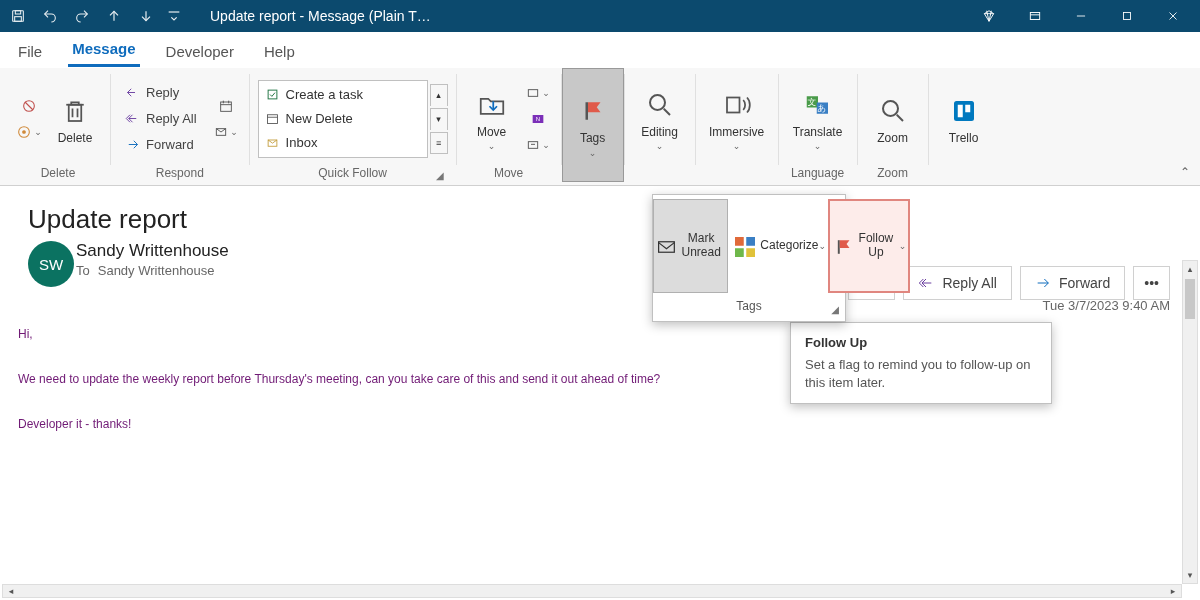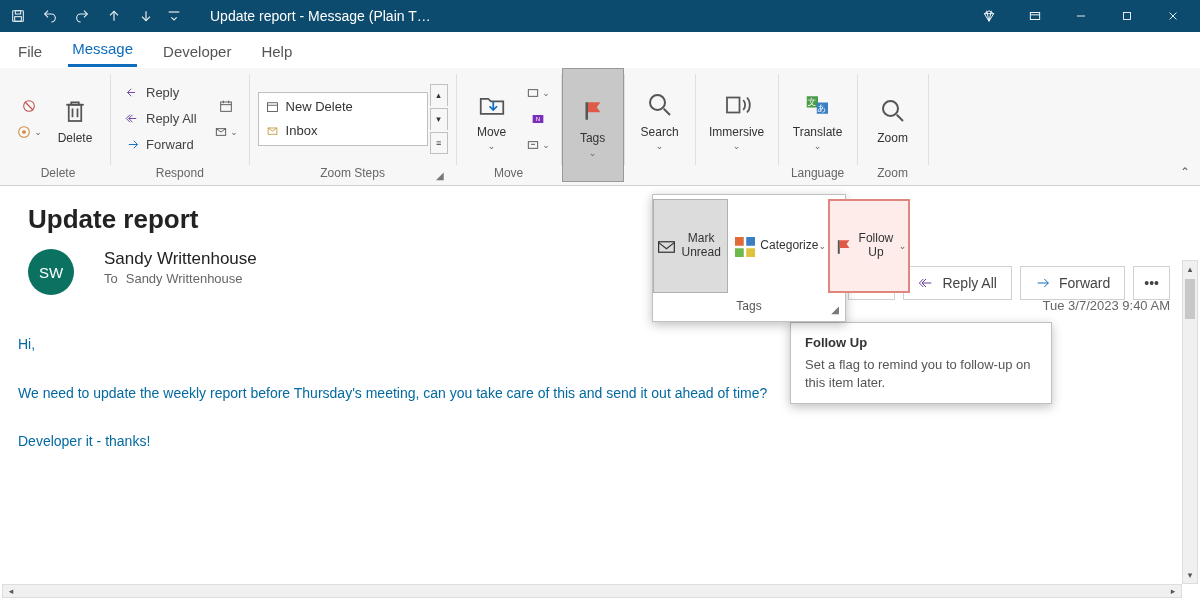--- a/index.html
+++ b/index.html
@@ -13,21 +13,21 @@
   .title-text { margin-left: 26px; font-size: 14px; white-space: nowrap; overflow: hidden; text-overflow: ellipsis; max-width: 260px; }
   .searchbox { margin-left: 20px; height: 28px; width: 340px; background: #6ca6d9; display: flex; align-items: center; padding: 0 12px; color: #fff; font-size: 14px; }
   .searchbox svg { width: 16px; height: 16px; margin-right: 16px; }
   .win-controls { margin-left: auto; display: flex; align-items: center; }
   .win-btn { width: 46px; height: 40px; display: flex; align-items: center; justify-content: center; color: #fff; }
   .win-btn svg { width: 14px; height: 14px; }
 
   
   .ribbon-tabs { height: 36px; display: flex; align-items: flex-end; padding: 0 14px; gap: 22px; background: #fff; border-bottom: 1px solid #fff; }
   .tab { font-size: 15px; color: #555; padding: 7px 4px; }
-  .tab.active { color: #0f6cbd; font-weight: 400; border-bottom: 3px solid #0f6cbd; margin-top: 28px; }
+  .tab.active { color: #0f6cbd; font-weight: 700; border-bottom: 3px solid #0f6cbd; margin-top: 28px; }
 
   
   .ribbon { height: 118px; background: #f7f7f7; border-bottom: 1px solid #d0d0d0; display: flex; position: relative; }
   .group { display: flex; flex-direction: column; align-items: center; padding: 4px 8px 2px 8px; position: relative; }
   .group-body { flex: 1; display: flex; align-items: center; }
   .group-label { font-size: 12px; color: #666; padding-bottom: 2px; height: 18px; display: flex; align-items: center; gap: 6px; width: 100%; justify-content: center; position: relative; }
   .sep { width: 1px; background: #e0e0e0; margin: 6px 0 20px 0; }
   .big-btn { display: flex; flex-direction: column; align-items: center; justify-content: center; width: 54px; height: 88px; text-align: center; font-size: 12px; color: #333; line-height: 1.1; gap: 3px; padding-top: 2px; }
   .big-btn.active { background: #c8c8c8; border: 1px solid #999; }
   .big-btn .ico { height: 36px; display: flex; align-items: center; justify-content: center; }
@@ -39,33 +39,33 @@
   .small-ico-btn { width: 30px; height: 24px; display: flex; align-items: center; justify-content: center; }
   .small-ico-btn svg { width: 16px; height: 16px; }
   .qs-box { border: 1px solid #c0c0c0; background: #fff; width: 170px; padding: 2px; }
   .qs-item { display: flex; align-items: center; gap: 6px; height: 24px; padding: 0 4px; font-size: 13px; }
   .qs-item svg { width: 15px; height: 15px; }
   .launcher { font-size: 10px; color: #777; position: absolute; right: 4px; bottom: 2px; }
   .collapse-chev { position: absolute; right: 10px; bottom: 6px; font-size: 12px; color: #666; }
 
   
   .msg-header { padding: 18px 28px 6px 28px; position: relative; }
-  .msg-subject { font-size: 26px; color: #222; margin-bottom: 14px; font-weight: bold; }
-  .sender-row { display: flex; align-items: flex-start; gap: 30px; }
+  .msg-subject { font-size: 26px; color: #222; margin-bottom: 6px; }
+  .sender-row { display: flex; align-items: flex-start; gap: 2px; }
   .avatar { width: 46px; height: 46px; border-radius: 50%; background: #0b7261; color: #fff; display: flex; align-items: center; justify-content: center; font-size: 15px; }
   .sender-name { font-size: 17px; color: #222; }
   .recip { font-size: 13px; color: #666; margin-top: 2px; }
   .recip span.to { margin-right: 8px; }
   .action-row { position: absolute; right: 30px; top: 80px; display: flex; gap: 8px; margin-left: 42px; }
   .act-btn { border: 1px solid #d0d0d0; height: 34px; padding: 0 14px; display: flex; align-items: center; gap: 8px; font-size: 14px; color: #444; background: #fff; }
   .act-btn svg { width: 16px; height: 16px; }
   .timestamp { position: absolute; right: 30px; top: 112px; font-size: 13px; color: #666; }
 
   
-  .msg-body { padding: 30px 18px 10px 18px; font-size: 14px; color: #0369a1; line-height: 1.9; }
+  .msg-body { padding: 30px 18px 10px 18px; font-size: 12px; color: #701a75; line-height: 1.9; }
   .msg-body p { margin-bottom: 22px; }
 
   
   .tags-panel { position: absolute; left: 652px; top: 194px; background: #fff; border: 1px solid #c0c0c0; box-shadow: 0 3px 10px rgba(0,0,0,0.25); width: 194px; padding-top: 4px; z-index: 10; }
   .tags-panel-row { display: flex; }
   .tag-item { flex: 1; display: flex; flex-direction: row; align-items: center; justify-content: flex-start; padding: 4px 2px; font-size: 12px; text-align: center; line-height: 1.15; height: 94px; position: relative; }
   .tag-item.sel { background: #dcdcdc; border: 1px solid #b0b0b0; }
   .tag-item.hl { border: 2px solid #e0867f; background: #fdecea; }
   .tag-item svg { width: 30px; height: 30px; margin-bottom: 3px; margin-top: 4px; }
   .tags-panel-label { text-align: center; font-size: 12px; color: #555; padding: 6px 0 8px 0; position: relative; }
@@ -249,20 +249,27 @@
       </div>
     </div>
     <div class="group-label">Respond</div>
   </div>
   <div class="sep"></div>
 
   <div class="group">
     <div class="group-body">
       <div class="qs-box">
         <div class="qs-item">
+            <svg viewBox="0 0 24 24" fill="none" stroke="#2a7a4a" stroke-width="1.6">
+              <rect x="5" y="5" width="14" height="14"></rect>
+              <path d="M8 12l3 3 5-6"></path>
+            </svg>
+            <span>Create a task</span>
+          </div>
+        <div class="qs-item">
             <svg viewBox="0 0 24 24" fill="none" stroke="#555" stroke-width="1.4">
               <rect x="4" y="6" width="16" height="14"></rect>
               <path d="M4 10h16"></path>
             </svg>
             <span>New Delete</span>
           </div>
         <div class="qs-item">
             <svg viewBox="0 0 24 24" fill="none" stroke="#c29b3a" stroke-width="1.4">
               <rect x="5" y="8" width="14" height="10"></rect>
               <path d="M5 8l7 5 7-5"></path>
@@ -270,21 +277,21 @@
             <span>Inbox</span>
           </div>
       </div>
       <div class="small-stack" style="margin-left:2px">
         <div class="small-ico-btn" style="height:22px;border:1px solid #c0c0c0;border-bottom:0;width:18px;font-size:9px">▴</div>
         <div class="small-ico-btn" style="height:22px;border:1px solid #c0c0c0;border-bottom:0;width:18px;font-size:9px">▾</div>
         <div class="small-ico-btn" style="height:22px;border:1px solid #c0c0c0;width:18px;font-size:9px">≡</div>
       </div>
     </div>
     <div class="group-label">
-        <span>Zoom Steps</span>
+        <span>Quick Follow</span>
         <span class="launcher">◢</span>
       </div>
   </div>
   <div class="sep"></div>
 
   <div class="group">
     <div class="group-body">
       <div class="big-btn">
         <div class="ico">
             <svg viewBox="0 0 24 24" fill="none" stroke="#555" stroke-width="1.4">
@@ -338,21 +345,21 @@
 
   <div class="group">
     <div class="group-body">
       <div class="big-btn">
         <div class="ico">
             <svg viewBox="0 0 24 24" fill="none" stroke="#555" stroke-width="1.6">
               <circle cx="10" cy="10" r="6"></circle>
               <path d="M20 20l-5-5"></path>
             </svg>
           </div>
-        <span>Search</span>
+        <span>Editing</span>
           <span class="chev">⌄</span>
       </div>
     </div>
     <div class="group-label">&nbsp;</div>
   </div>
   <div class="sep"></div>
 
   <div class="group">
     <div class="group-body">
       <div class="big-btn" style="width:66px">
@@ -400,20 +407,32 @@
             </svg>
           </div>
         <span>Zoom</span>
       </div>
     </div>
     <div class="group-label">Zoom</div>
   </div>
   <div class="sep"></div>
 
   <div class="group">
+    <div class="group-body">
+      <div class="big-btn">
+        <div class="ico">
+            <svg viewBox="0 0 24 24">
+              <rect x="4" y="4" width="16" height="16" rx="2" fill="#0079bf"></rect>
+              <rect x="7" y="7" width="4" height="10" fill="#fff"></rect>
+              <rect x="13" y="7" width="4" height="6" fill="#fff"></rect>
+            </svg>
+          </div>
+        <span>Trello</span>
+      </div>
+    </div>
     <div class="group-label">&nbsp;</div>
   </div>
 
   <div class="collapse-chev">⌃</div>
 </div>
 
 <div class="msg-header">
   <div class="msg-subject">Update report</div>
   <div class="sender-row">
     <div class="avatar">SW</div>

